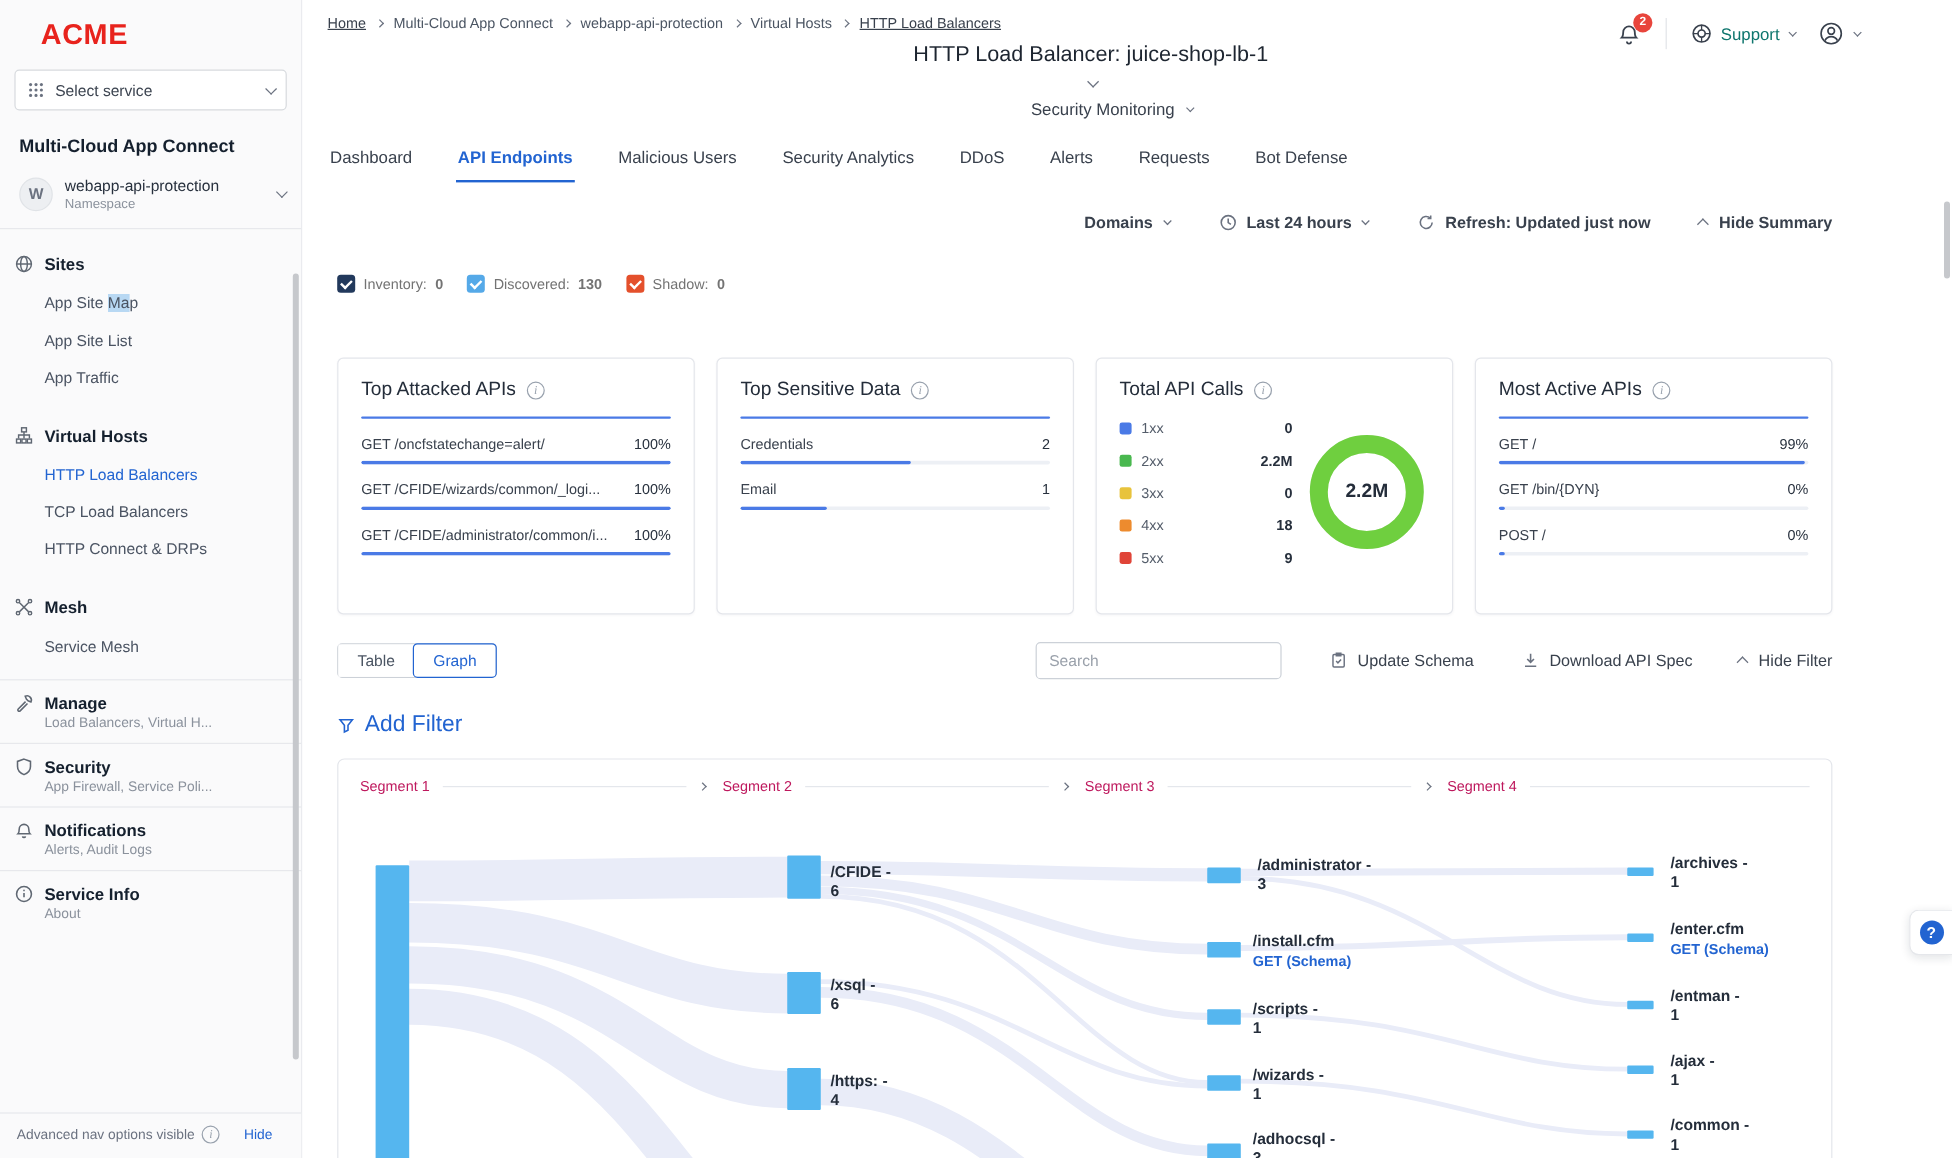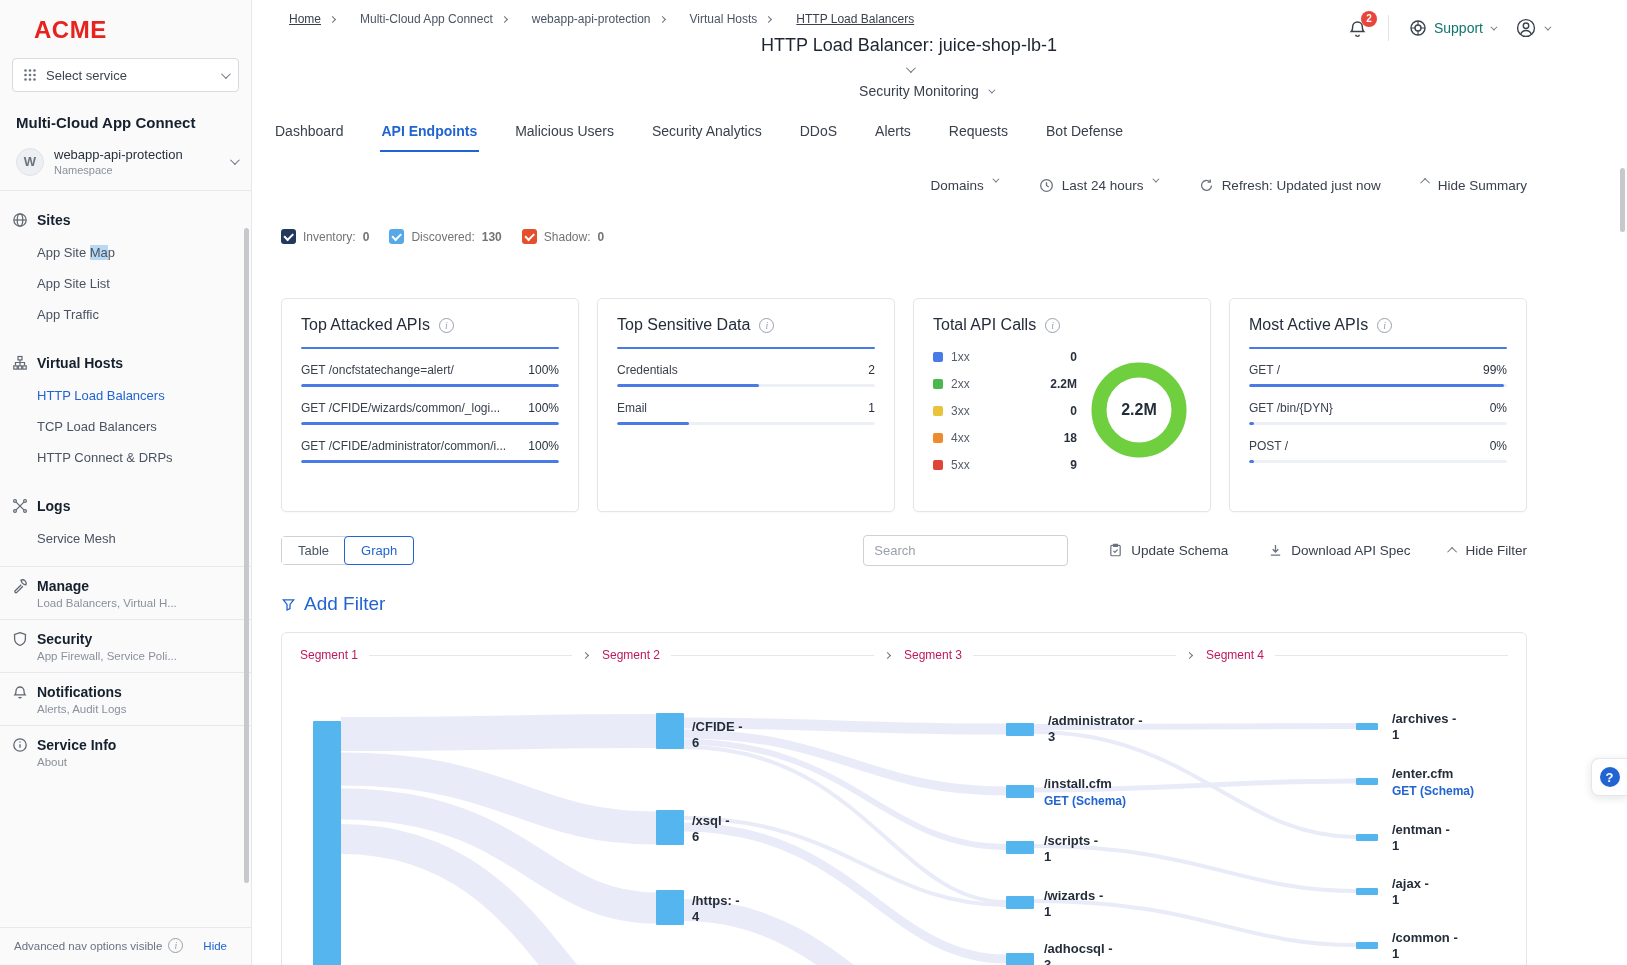--- a/index.html
+++ b/index.html
@@ -34,39 +34,39 @@
   .chev { width:7px; height:7px; border-right:1.5px solid #6b7280; border-bottom:1.5px solid #6b7280; display:inline-block; flex:none; }
   .chev.down { transform:rotate(45deg) translateY(-2px); }
   .chev.up { transform:rotate(-135deg) translateY(-2px); }
   .chev.right { transform:rotate(-45deg); }
   .chev.sm { width:5px; height:5px; }
 
   
   .main { position:absolute; left:252px; top:0; right:0; bottom:0; background:#fff; }
   .topbar { position:relative; padding:12px 82px 0 21px; }
   .breadcrumb { display:flex; align-items:center; gap:9px; font-size:12px; color:#4b5563; }
-  .breadcrumb .bc { cursor:pointer;margin-left:16px; }
+  .breadcrumb .bc { cursor:pointer; }
   .breadcrumb .bc.link { text-decoration:underline; color:#39414d; }
   .title-row { display:flex; align-items:center; gap:10px; margin-top:9px;flex-direction:column; }
   .page-title { font-size:18px; color:#1d2530; font-weight:500; }
   .monitor { display:flex; align-items:center; gap:9px; margin-left:34px; font-size:14px; color:#39414d; cursor:pointer; }
   .utilities { position:absolute; top:12px; right:78px; display:flex; align-items:center; gap:20px; height:32px; }
   .bell { position:relative; cursor:pointer; }
   .badge { position:absolute; top:-7px; right:-9px; background:#e8453c; color:#fff; font-size:10px; font-weight:700; min-width:16px; height:16px; border-radius:9px; display:flex; align-items:center; justify-content:center; padding:0 4px; }
   .vdiv { width:1px; height:26px; background:#e2e4e8; }
   .support, .account { display:flex; align-items:center; gap:7px; font-size:14px; color:#0f766e; cursor:pointer; }
 
   .tabs { display:flex; gap:34px; padding:0 82px 0 21px; margin-top:20px; }
   .tab { font-size:14px; color:#39414d; padding:4px 2px 11px 2px; cursor:pointer; border-bottom:2px solid transparent; }
   .tab.active { color:#2264d1; font-weight:600; border-bottom-color:#2264d1; }
 
   .content { padding:0 100px 0 29px; }
 
   .controls { display:flex; justify-content:flex-end; align-items:center; gap:42px; margin-top:26px; font-size:13.5px; color:#39414d; }
-  .ctrl { display:flex; align-items:flex-start; gap:8px; cursor:pointer; }
+  .ctrl { display:flex; align-items:center; gap:8px; cursor:pointer;font-weight:bold; }
 
   .discovery { display:flex; align-items:center; gap:20px; margin-top:36px; font-size:12px; color:#737373; }
   .chk { display:flex; align-items:center; gap:7px; cursor:pointer; }
   .chk .box { width:15px; height:15px; border-radius:3px; position:relative; }
   .chk .box::after { content:""; position:absolute; left:3px; top:3.5px; width:7px; height:3.5px; border-left:2px solid #fff; border-bottom:2px solid #fff; transform:rotate(-45deg); }
   .chk b { font-weight:700; }
 
   
   .cards { display:grid; grid-template-columns:repeat(4, 1fr); gap:18px; margin-top:54px; }
   .card { border:1px solid #e4e6eb; border-radius:5px; background:#fff; min-height:214px; padding:17px 19px; box-shadow:0 1px 2px rgba(20,30,50,.03); }
@@ -196,21 +196,21 @@
       <div class="grp-head" style="margin-top:14px">
         <span class="g-ic">
           <svg class="ic" width="16" height="16" viewBox="0 0 16 16" fill="none" stroke="#5f6772" stroke-width="1.2">
               <circle cx="3" cy="3" r="1.4"></circle>
               <circle cx="13" cy="3" r="1.4"></circle>
               <circle cx="3" cy="13" r="1.4"></circle>
               <circle cx="13" cy="13" r="1.4"></circle>
               <path d="M4.1 4.1l7.8 7.8M11.9 4.1l-7.8 7.8"></path>
             </svg>
         </span>
-        <span>Logs</span>
+        <span>Mesh</span>
       </div>
       <div class="item">Service Mesh</div>
 
       <div class="divider" style="margin-top:12px"></div>
 
       <div class="grp-head">
         <span class="g-ic">
           <svg class="ic" width="16" height="16" viewBox="0 0 16 16" fill="none" stroke="#5f6772" stroke-width="1.3">
               <path d="M9.3 6.7L3.2 12.8a1.1 1.1 0 0 0 1.6 1.6l6.1-6.1"></path>
               <path d="M9 2.2a3.6 3.6 0 0 1 4.8 4.8L11.4 6 10 4.6z"></path>

